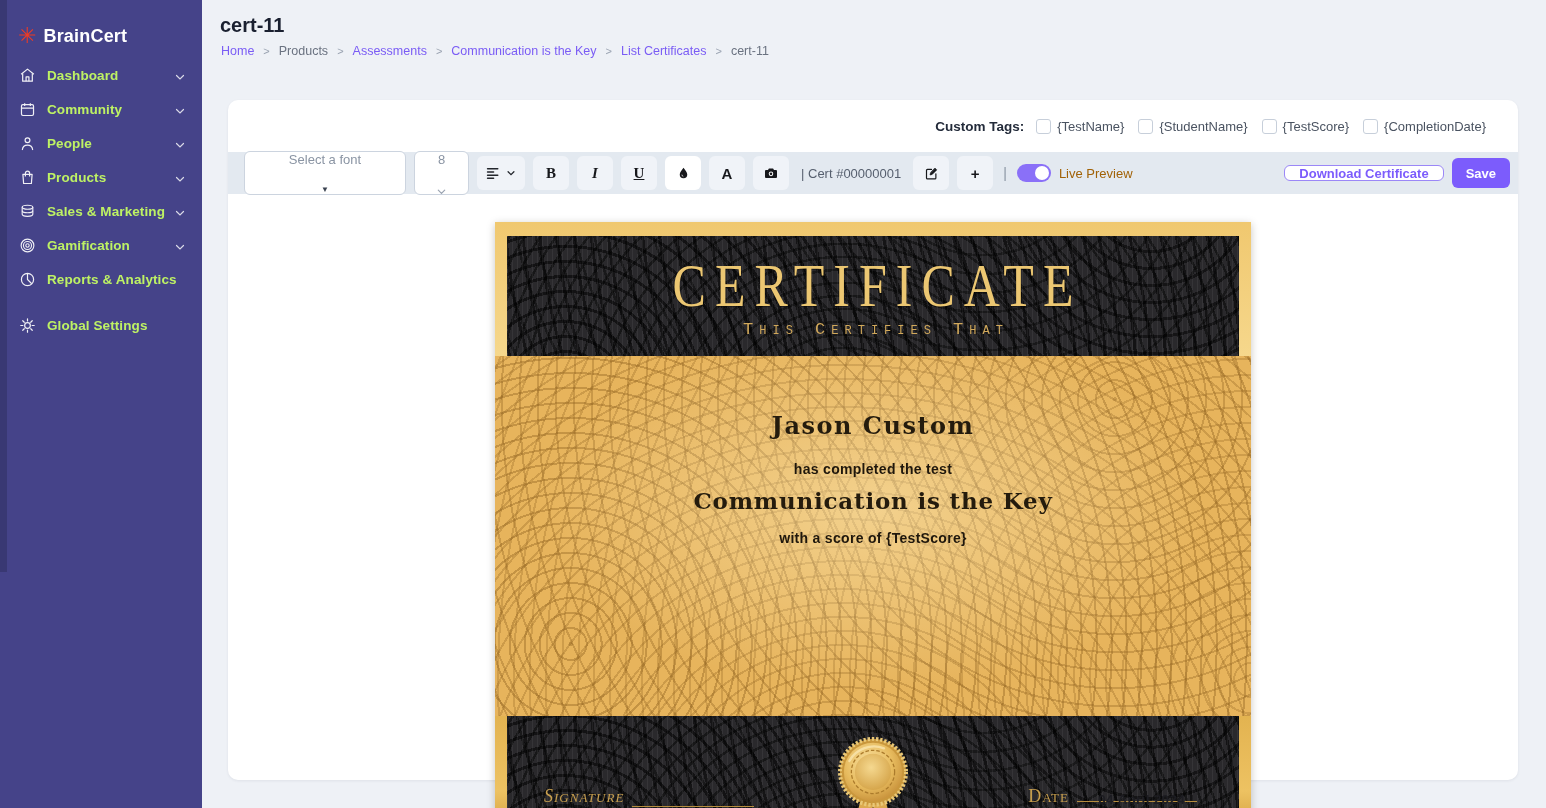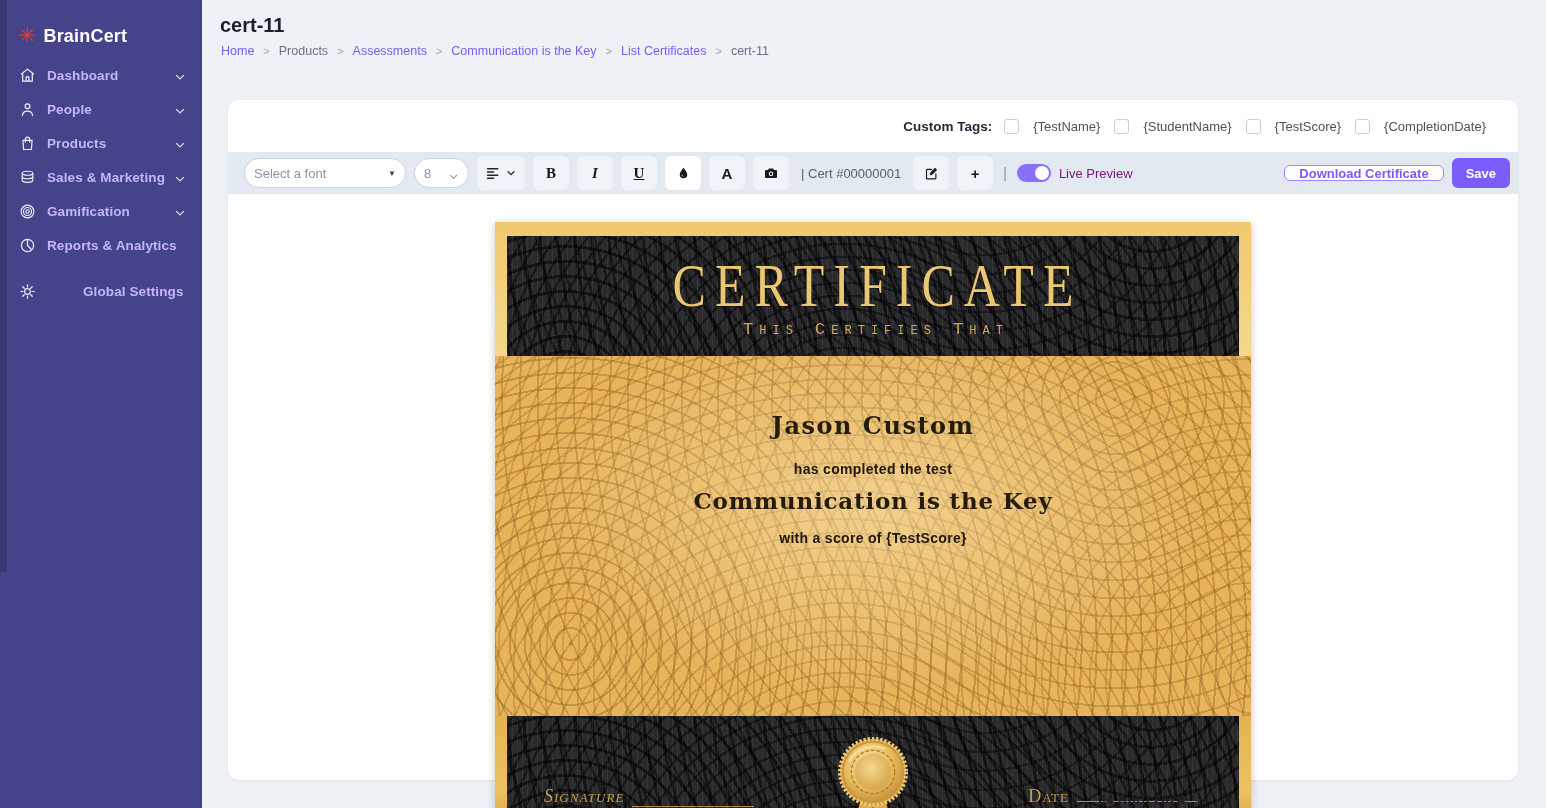--- a/index.html
+++ b/index.html
@@ -13,68 +13,68 @@
   .sb-scroll { position:absolute; left:0; top:0; width:7px; height:572px;
     background:rgba(0,0,0,.16); }
   .logo { display:flex; align-items:center; gap:7px; padding:16px 0 0 18px; height:56px; cursor:pointer; }
   .logo-burst { color:#ee3b24; font-size:22px; line-height:20px; }
   .logo-text { font-size:18px; font-weight:700; letter-spacing:.2px; }
   .menu { padding-top:2px; }
   .menu-item { display:flex; align-items:center; height:34px; padding:0 16px 0 19px;
     cursor:pointer; }
   .mi-icon { width:17px; height:17px; margin-right:11px; flex:0 0 auto; opacity:.92; }
   .mi-icon svg { display:block; }
-  .mi-label { font-size:13.5px; font-weight:700; color:#c4b5fd; letter-spacing:.1px; flex:1; }
+  .mi-label { font-size:13.5px; font-weight:700; color:#bef264; letter-spacing:.1px; flex:1; }
   .mi-chev { width:12px; height:12px; opacity:.8; }
-  .settings { margin-top:12px;gap:36px; }
+  .settings { margin-top:12px; }
 
   
   .main { position:absolute; left:202px; top:0; right:0; bottom:0; background:#eef1f6; }
   .page-title { position:absolute; left:18px; top:14px; font-size:20px; font-weight:700; color:#1a2030; }
   .breadcrumb { position:absolute; left:19px; top:44px; font-size:12.5px; color:#6a7280;
     display:flex; align-items:center; gap:9px; }
   .bc-link { color:#7a5cf5; text-decoration:none; cursor:pointer; }
   .bc-plain { color:#6a7280; }
   .bc-sep { color:#9aa3b1; font-size:11px; }
 
   
   .card { position:absolute; left:26px; right:28px; top:100px; bottom:28px;
     background:#fff; border-radius:10px; box-shadow:0 1px 3px rgba(25,35,60,.07); }
 
   .tags-row { position:absolute; top:19px; right:32px; display:flex; align-items:center; gap:14px; }
   .tags-label { font-size:13.5px; font-weight:700; color:#232b3a; margin-right:-2px; }
-  .tag { display:flex; align-items:center; gap:14px; cursor:pointer; }
+  .tag { display:flex; align-items:center; gap:6px; cursor:pointer; }
   .checkbox { width:15px; height:15px; border:1px solid #c7cfda; border-radius:3px; background:#fff; }
   .tag-text { font-size:13px; color:#4a5361; }
 
   
   .toolbar { position:absolute; top:52px; left:0; right:0; height:42px; background:#e3e9f0;
     display:flex; align-items:center; padding:0 8px 0 16px; gap:8px; }
-  .select { height:30px; background:#fff; border:1px solid #ccd4df; border-radius:15px;
-    display:flex; align-items:center; padding:0 9px; cursor:pointer; }
+  .select { height:44px; background:#fff; border:1px solid #ccd4df; border-radius:6px;
+    display:flex; align-items:center; padding:0 9px; cursor:pointer;flex-direction:column; }
   .font-select { width:162px; justify-content:space-between; }
   .size-select { width:55px; justify-content:space-between; }
   .sel-text { font-size:13px; color:#8a94a3; }
   .sel-caret { font-size:8px; color:#3c4452; }
   .sel-chev { width:11px; height:11px; color:#9aa3b1; }
   .tb-btn { height:34px; min-width:36px; border:none; border-radius:6px; background:#f0f3f8;
     display:flex; align-items:center; justify-content:center; cursor:pointer; padding:0 9px;
     font-family:"Liberation Serif", serif; font-size:15px; color:#17181c; }
   .tb-btn.white { background:#fff; }
   .tb-btn.wide { gap:5px; }
   .b-label { font-weight:700; }
   .i-label { font-style:italic; font-weight:600; }
   .u-label { text-decoration:underline; font-weight:600; }
   .a-label { font-family:"Liberation Sans", sans-serif; font-weight:700; font-size:15px; }
   .align-icon svg, .tb-icon svg { display:block; }
   .cert-num { font-size:13px; color:#565f6e; white-space:nowrap; margin:0 4px; }
   .tb-divider { font-size:14px; color:#8a94a3; margin:0 2px; }
   .toggle { width:34px; height:18px; border-radius:9px; background:#8a70f8; position:relative; cursor:pointer; flex:0 0 auto; }
   .toggle .knob { position:absolute; right:2px; top:2px; width:14px; height:14px; border-radius:50%; background:#fff; }
-  .lp-label { font-size:13px; color:#701a75; white-space:nowrap; }
+  .lp-label { font-size:13px; color:#a16207; white-space:nowrap; }
   .btn-outline { margin-left:auto; height:16px; padding:0 14px; background:#fff;
     border:1px solid #9b87f7; border-radius:6px; color:#7c5cfc; font-size:13px; font-weight:600; cursor:pointer;
     font-family:"Liberation Sans", sans-serif; }
   .btn-solid { height:30px; padding:0 14px; background:#7c5cfc; border:none; border-radius:6px;
     color:#fff; font-size:13px; font-weight:600; cursor:pointer; font-family:"Liberation Sans", sans-serif; }
 
   
   .cert-area { position:absolute; top:122px; left:0; right:0; bottom:0;
     display:flex; justify-content:center; align-items:flex-start; }
   .certificate { width:756px; height:632px; display:flex; flex-direction:column; cursor:pointer;
@@ -137,20 +137,32 @@
     <nav class="menu">
       <div class="menu-item">
         <span class="mi-icon">
             <svg width="17" height="17" viewBox="0 0 24 24" fill="none" stroke="#fff" stroke-width="1.7" stroke-linejoin="round">
               <path d="M3 10.2 12 3l9 7.2"></path>
               <path d="M5.2 9v11h13.6V9"></path>
               <path d="M10 20v-6h4v6"></path>
             </svg>
           </span>
         <span class="mi-label">Dashboard</span>
+        <span class="mi-chev"><svg width="12" height="12" viewBox="0 0 24 24" fill="none" stroke="#fff" stroke-width="2.4" stroke-linecap="round">
+              <polyline points="5,9 12,16 19,9"></polyline>
+            </svg></span>
+      </div>
+      <div class="menu-item">
+        <span class="mi-icon">
+            <svg width="17" height="17" viewBox="0 0 24 24" fill="none" stroke="#fff" stroke-width="1.7">
+              <rect x="3.5" y="5" width="17" height="15.5" rx="2"></rect>
+              <path d="M8 3v4M16 3v4M3.5 10h17"></path>
+            </svg>
+          </span>
+        <span class="mi-label">Community</span>
         <span class="mi-chev"><svg width="12" height="12" viewBox="0 0 24 24" fill="none" stroke="#fff" stroke-width="2.4" stroke-linecap="round">
               <polyline points="5,9 12,16 19,9"></polyline>
             </svg></span>
       </div>
       <div class="menu-item">
         <span class="mi-icon">
             <svg width="17" height="17" viewBox="0 0 24 24" fill="none" stroke="#fff" stroke-width="1.7" stroke-linecap="round">
               <circle cx="12" cy="7.5" r="3.4"></circle>
               <path d="M4.8 20.5c.4-4 3.2-6.3 7.2-6.3s6.8 2.3 7.2 6.3"></path>
             </svg>

